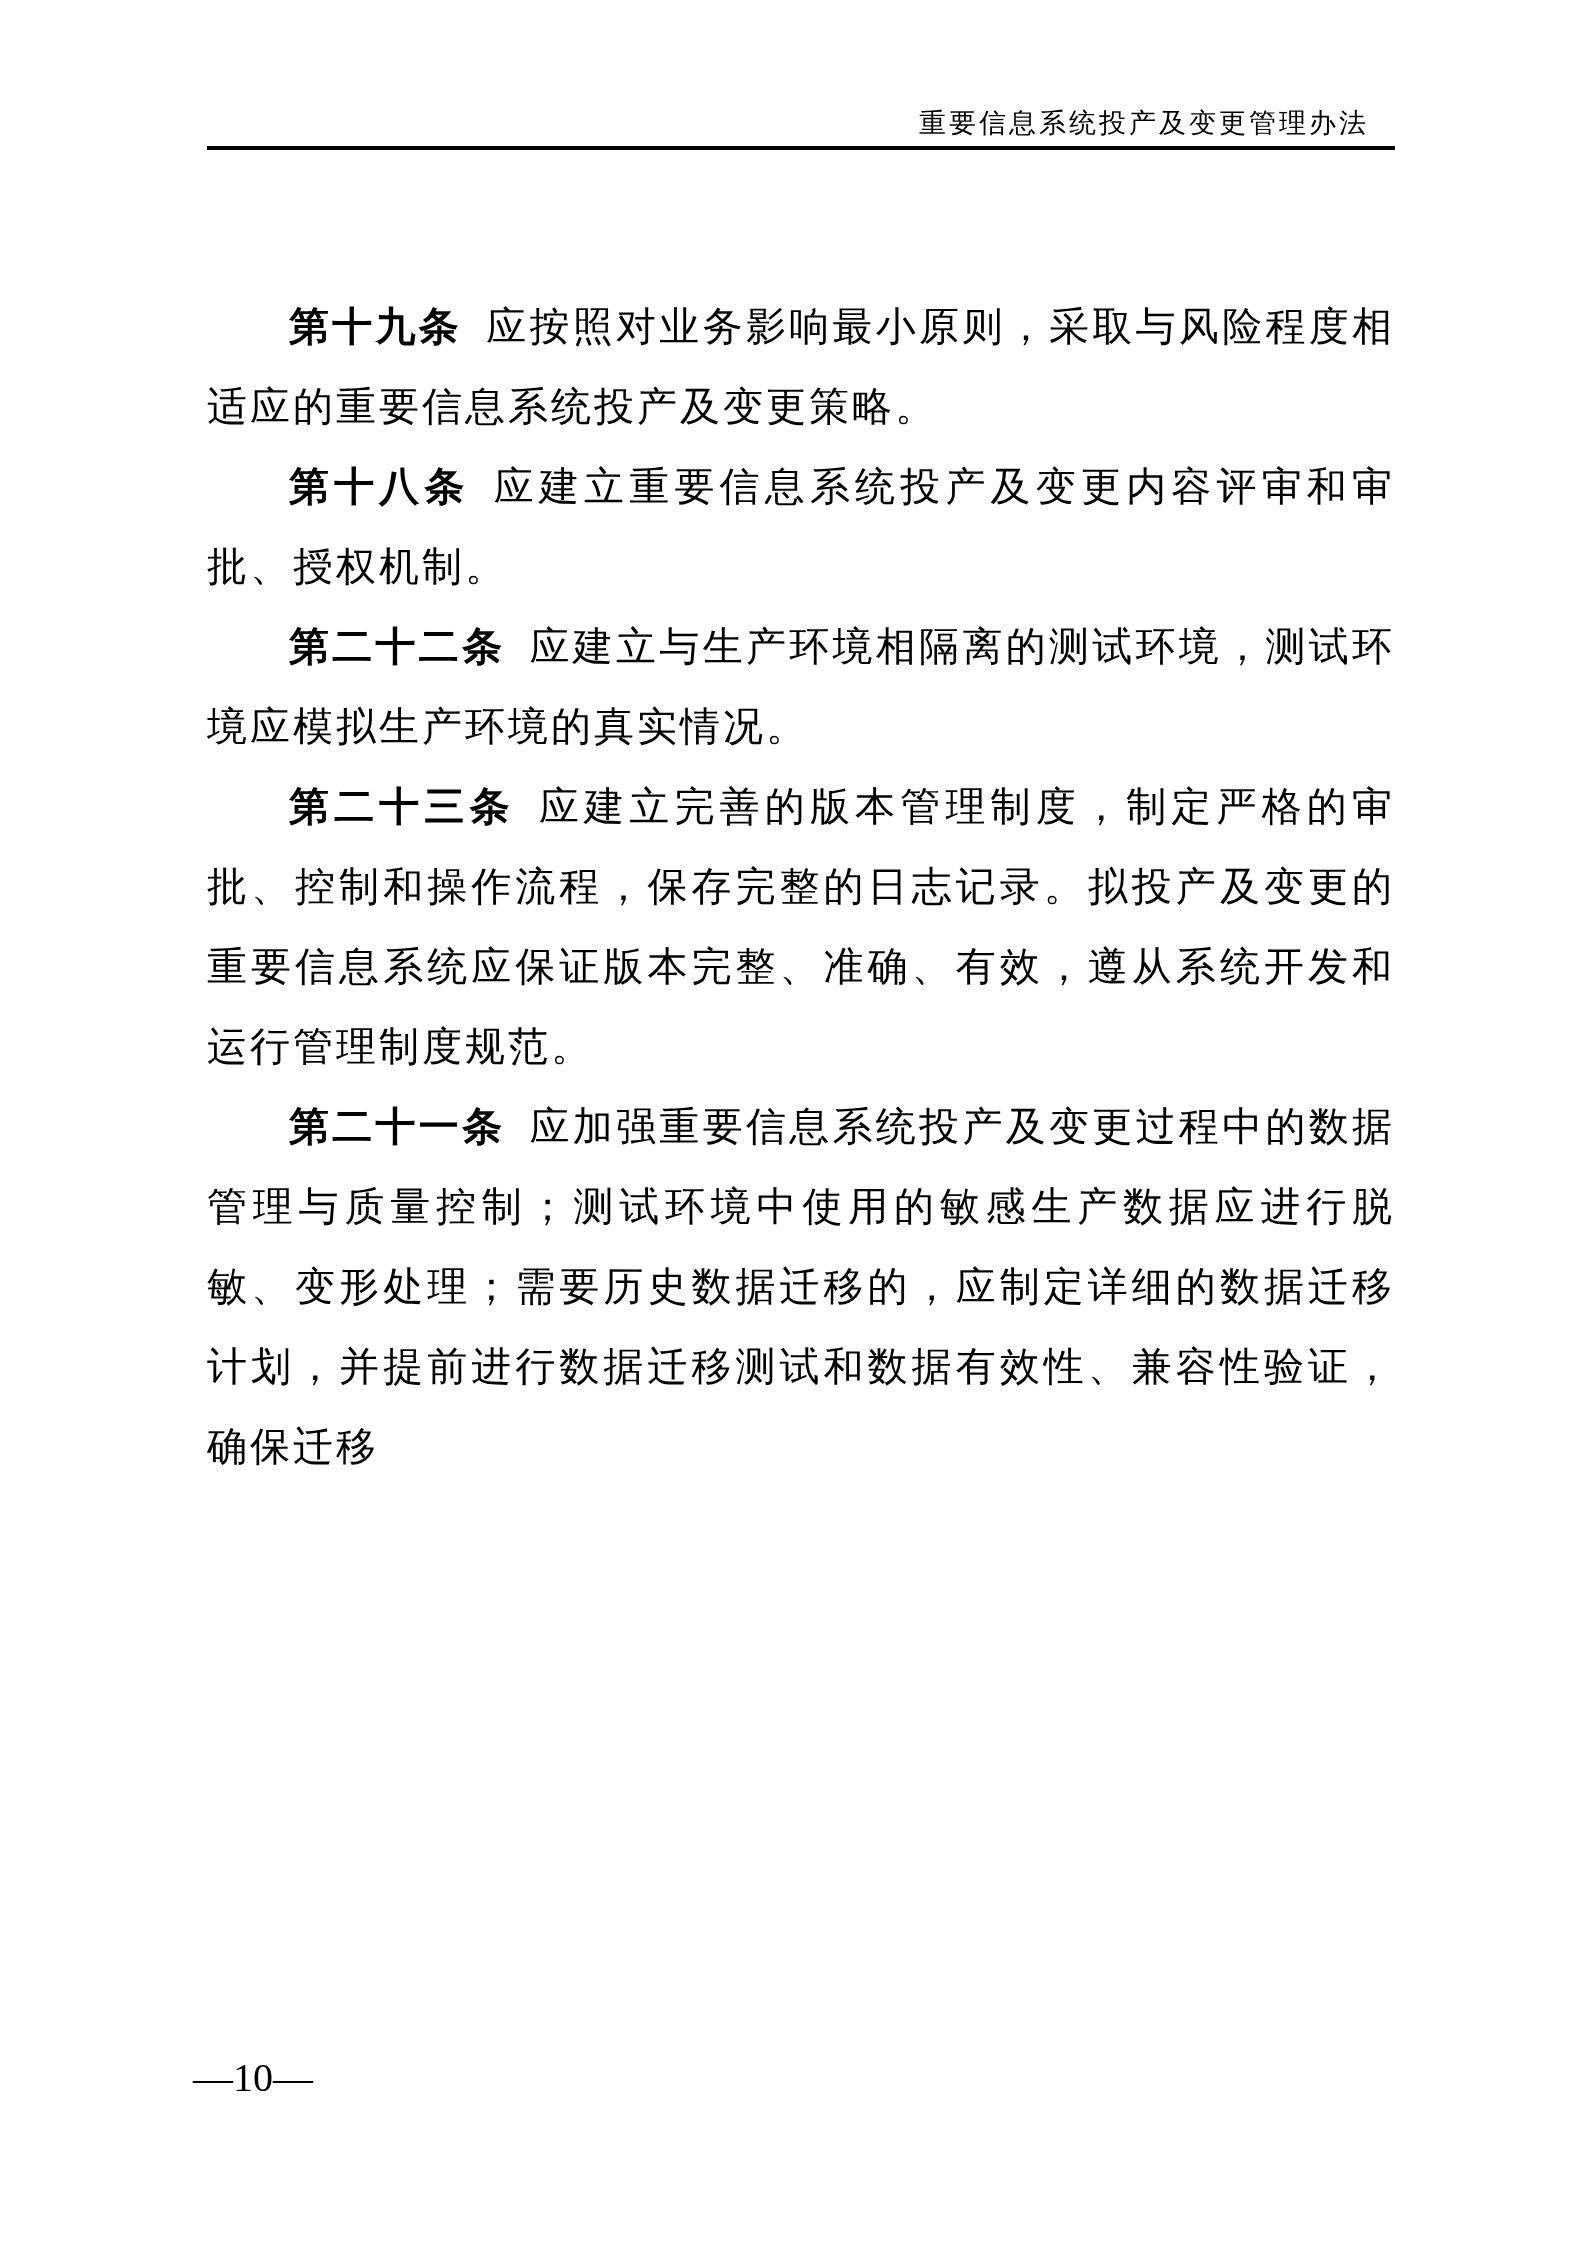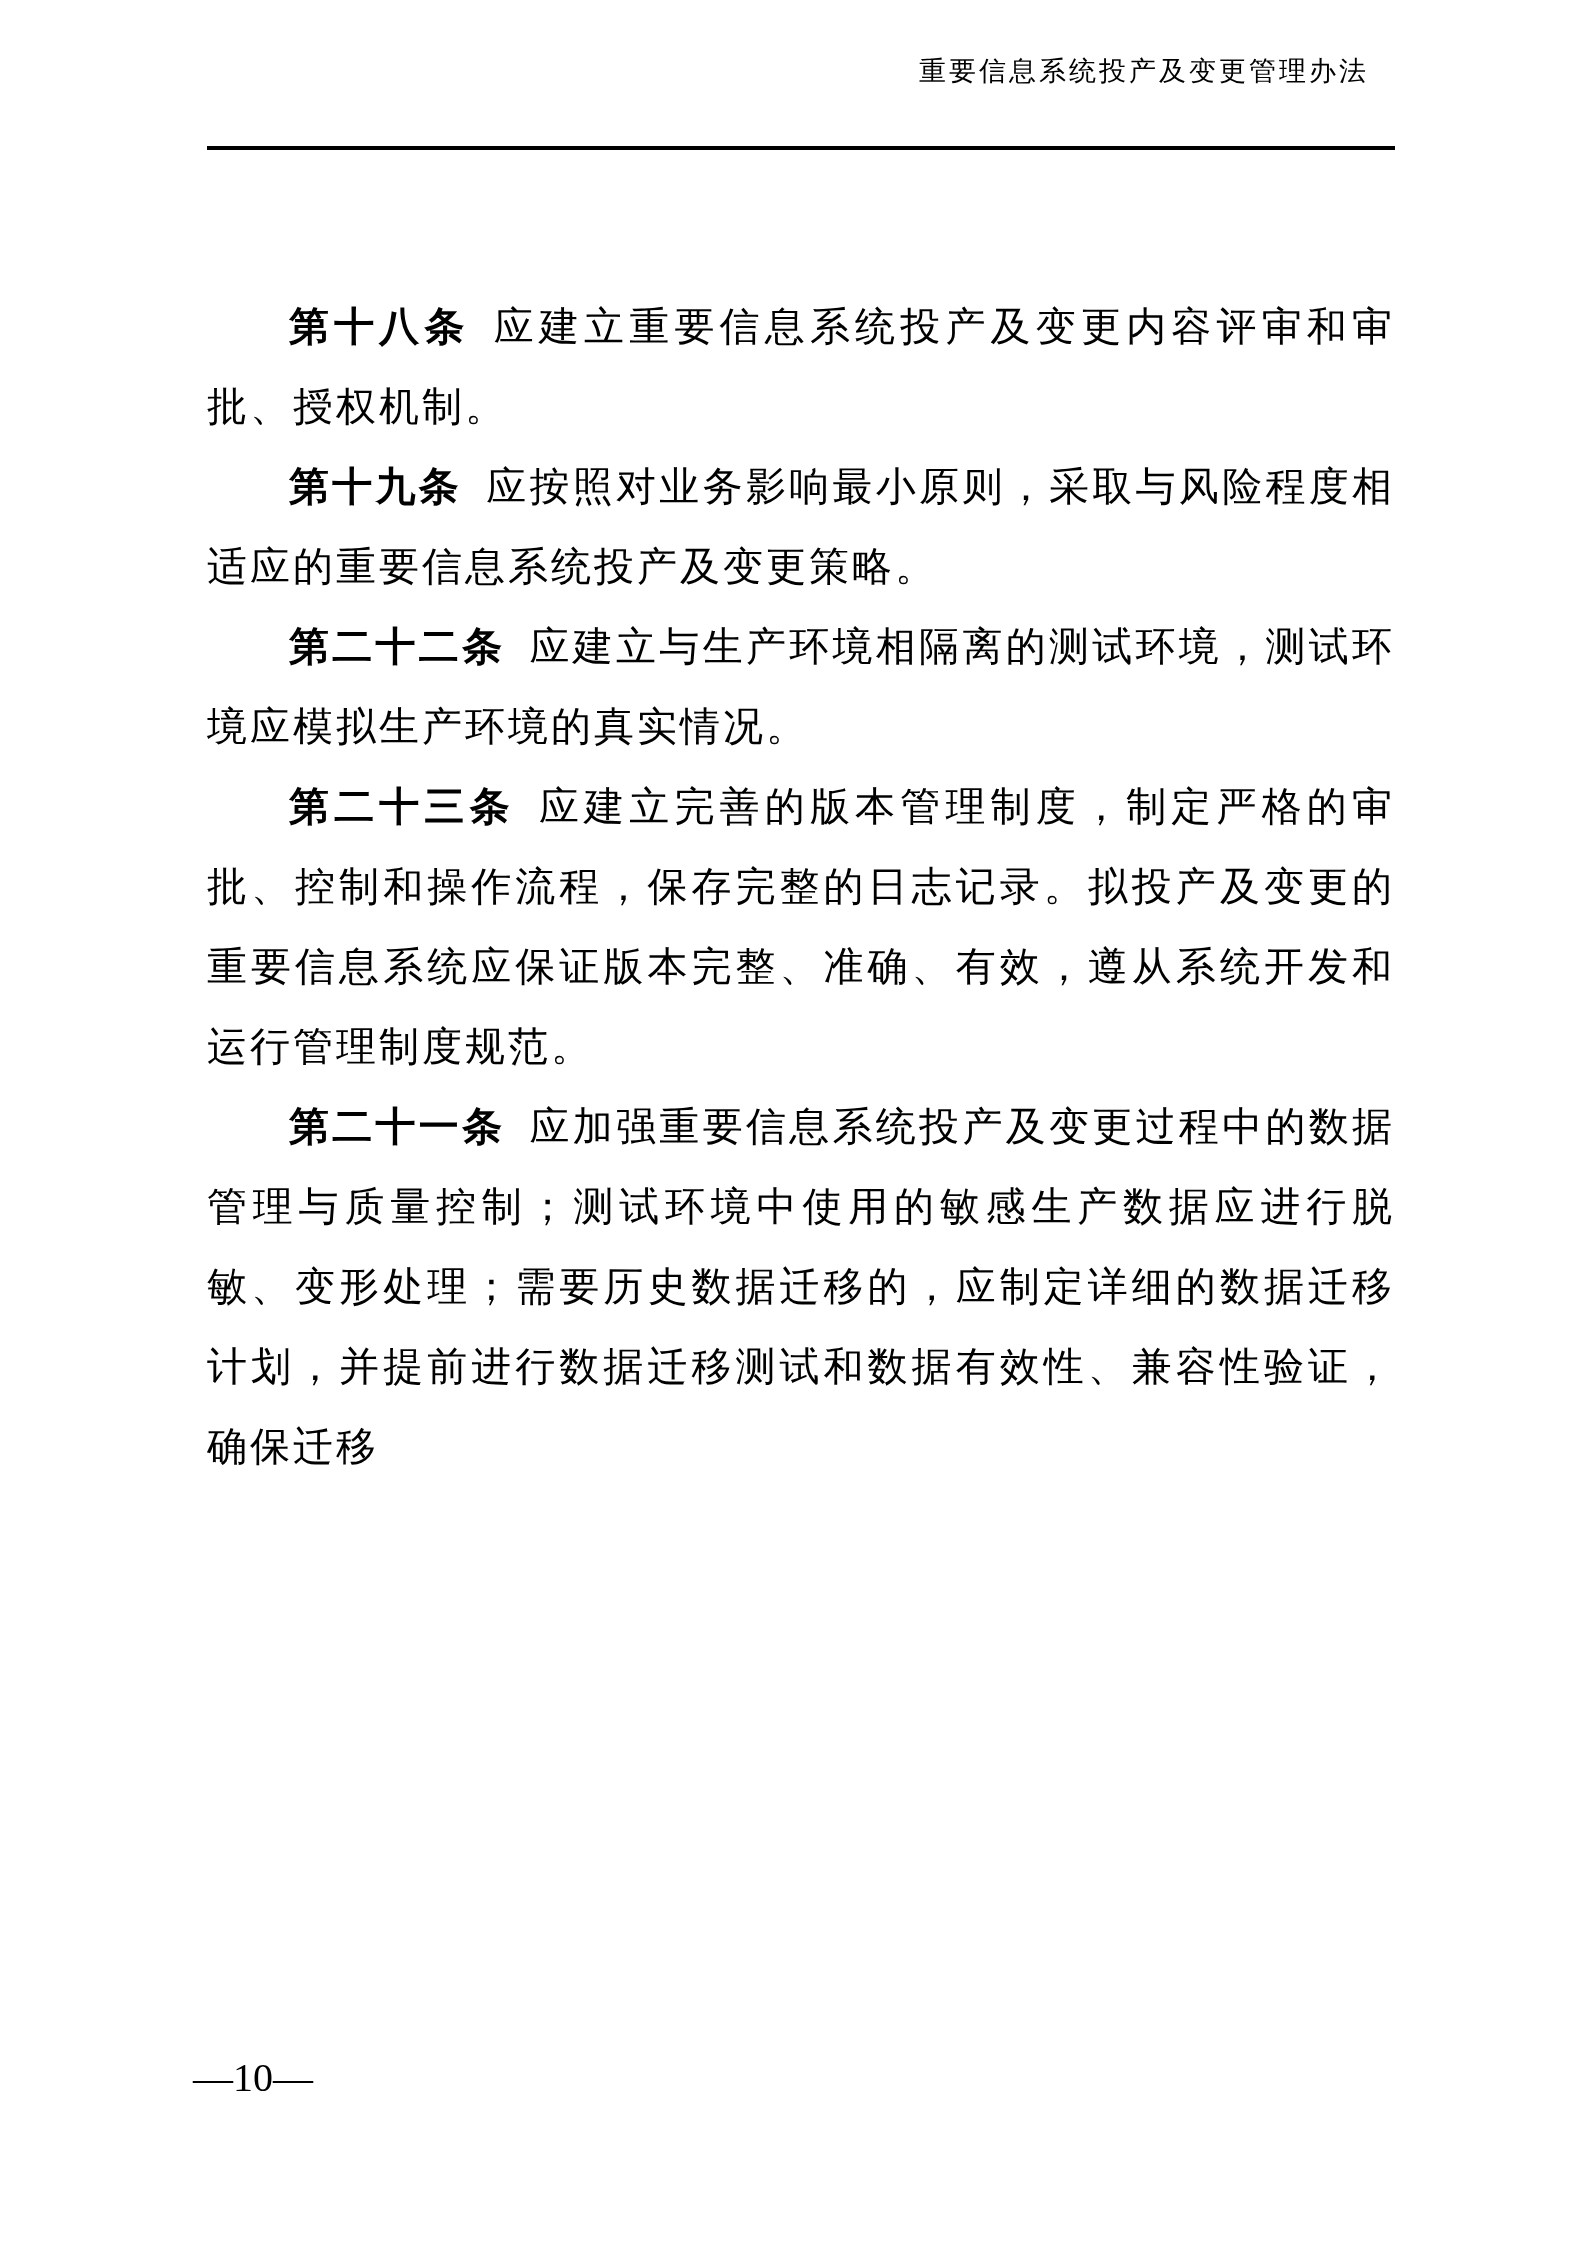--- a/index.html
+++ b/index.html
@@ -19,21 +19,21 @@
   
   .doc-header {
     position: absolute;
     left: 207px;
     top: 0;
     width: 1188px;
     height: 141px;
     box-sizing: content-box;
     border-bottom: 4px solid #000000;
     display: flex;
-    align-items: center;
+    align-items: flex-end;
     justify-content: flex-end;
     padding-bottom: 5px;
   }
   .header-title {
     font-size: 27px;
     letter-spacing: 3px;
     padding-right: 26px;
     white-space: nowrap;
   }
   
@@ -73,23 +73,23 @@
 </head>
 <body>
 
 <div class="page">
 
   <header class="doc-header">
     <div class="header-title">重要信息系统投产及变更管理办法</div>
   </header>
 
   <main class="doc-body">
+    <p class="para"><strong class="art-num">第十九条</strong><span>应按照对业务影响最小原则，采取与风险程度相适应的重要信息系统投产及变更策略。</span></p>
+
     <p class="para"><strong class="art-num">第十八条</strong><span>应建立重要信息系统投产及变更内容评审和审批、授权机制。</span></p>
-
-    <p class="para"><strong class="art-num">第十九条</strong><span>应按照对业务影响最小原则，采取与风险程度相适应的重要信息系统投产及变更策略。</span></p>
 
 
 
     <p class="para"><strong class="art-num">第二十二条</strong><span>应建立与生产环境相隔离的测试环境，测试环境应模拟生产环境的真实情况。</span></p>
 
     <p class="para"><strong class="art-num">第二十三条</strong><span>应建立完善的版本管理制度，制定严格的审批、控制和操作流程，保存完整的日志记录。拟投产及变更的重要信息系统应保证版本完整、准确、有效，遵从系统开发和运行管理制度规范。</span></p>
 
     <p class="para"><strong class="art-num">第二十一条</strong><span>应加强重要信息系统投产及变更过程中的数据管理与质量控制；测试环境中使用的敏感生产数据应进行脱敏、变形处理；需要历史数据迁移的，应制定详细的数据迁移计划，并提前进行数据迁移测试和数据有效性、兼容性验证，确保迁移</span></p>
   </main>
 

